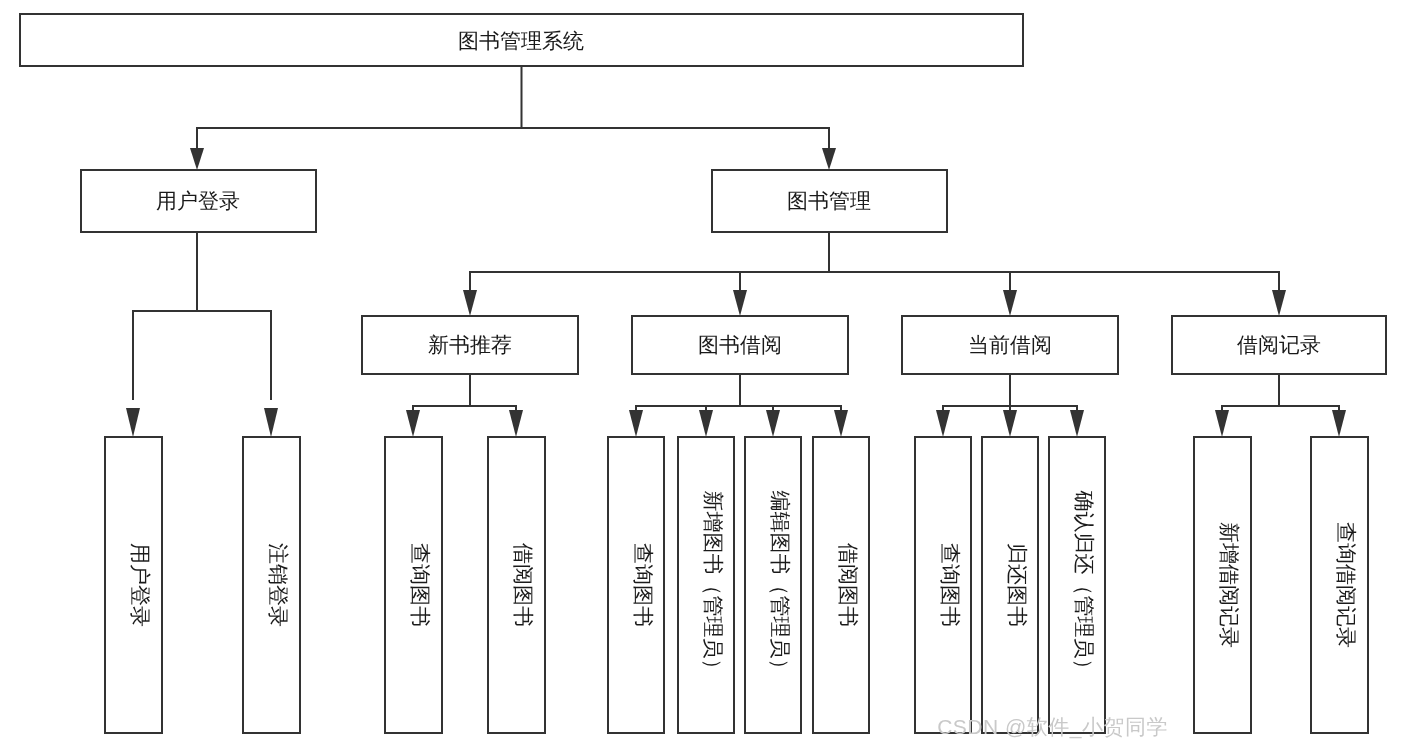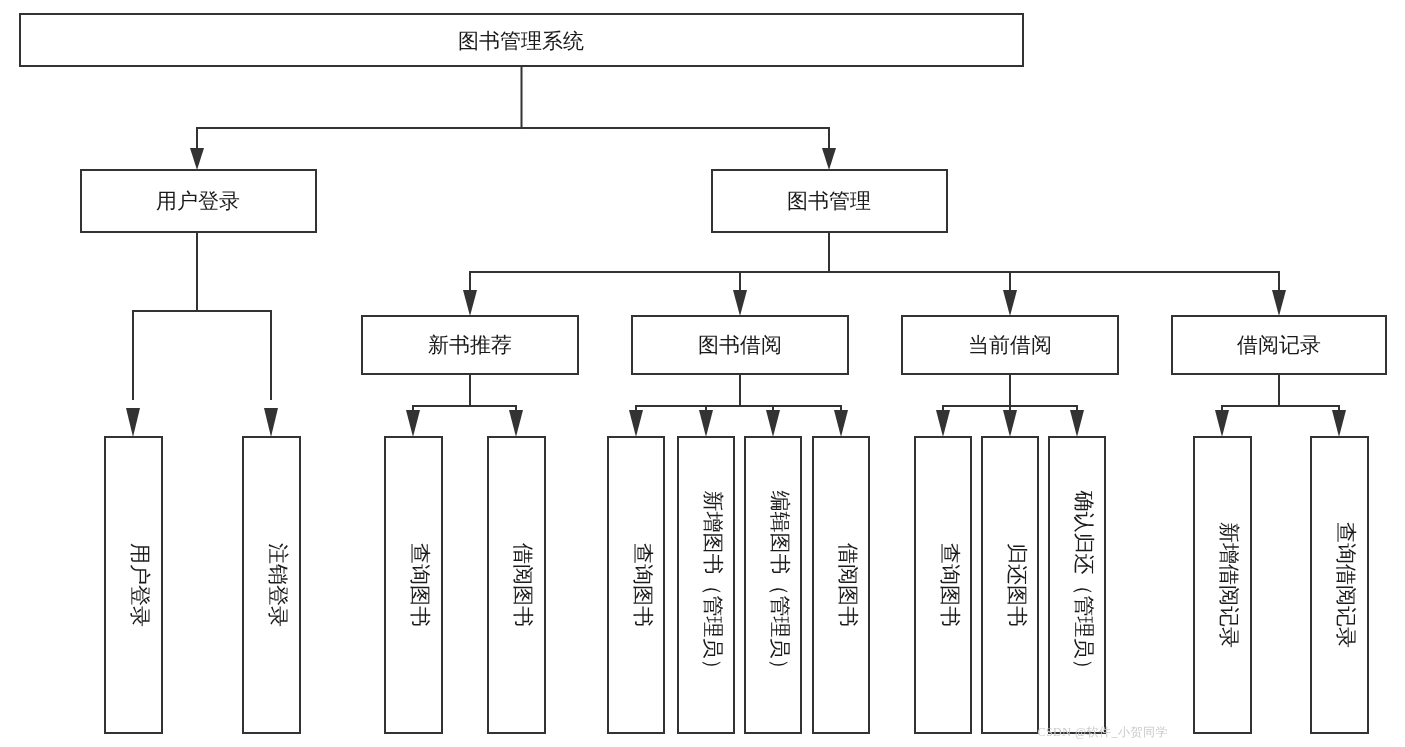--- a/index.html
+++ b/index.html
@@ -52,22 +52,22 @@
     fill: #1a1a1a;
     font-family: "Liberation Sans", "DejaVu Sans", sans-serif;
     font-size: 21px;
     text-anchor: middle;
   }
   .watermark {
     position: absolute;
     right: 12px;
     bottom: 6px;
     color: #c9c9c9;
-    font-size: 12px;
-    font-family: Liberation Serif, serif;
+    font-size: 21px;
+    font-family: Liberation Sans, sans-serif;
     letter-spacing: 0.5px;
     user-select: none;
     white-space: nowrap;
     margin-top: 34px;
   }
 </style>
 </head>
 <body>
 
 <div id="diagram-root">

